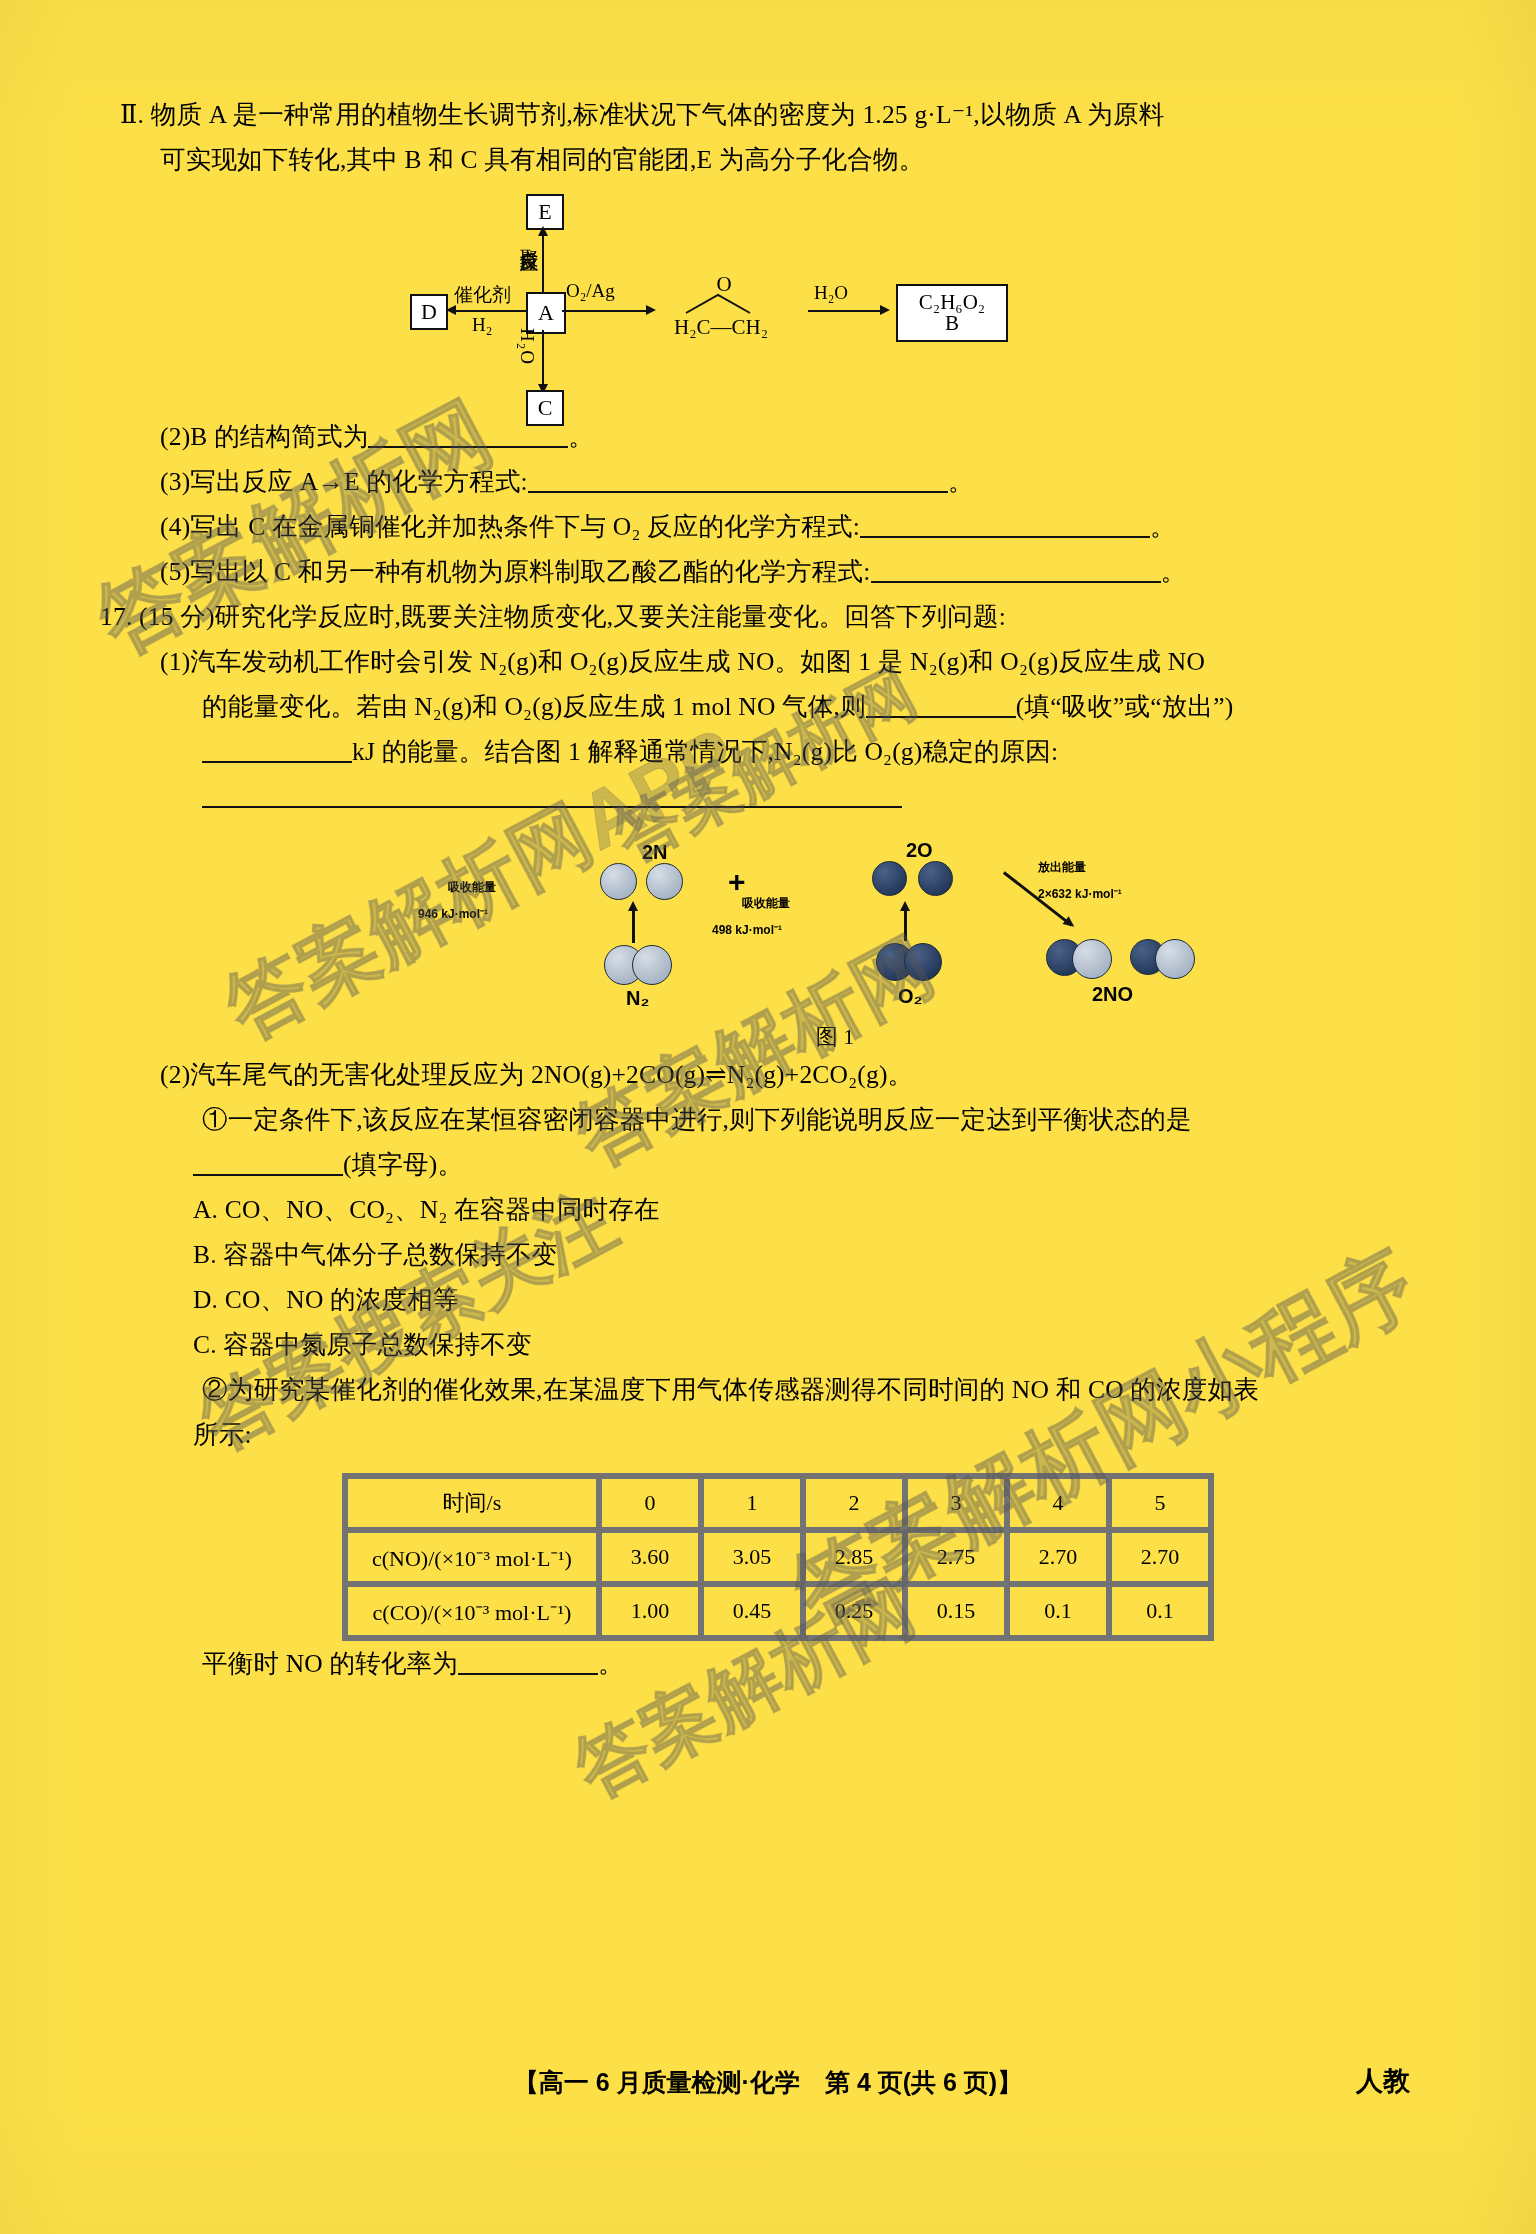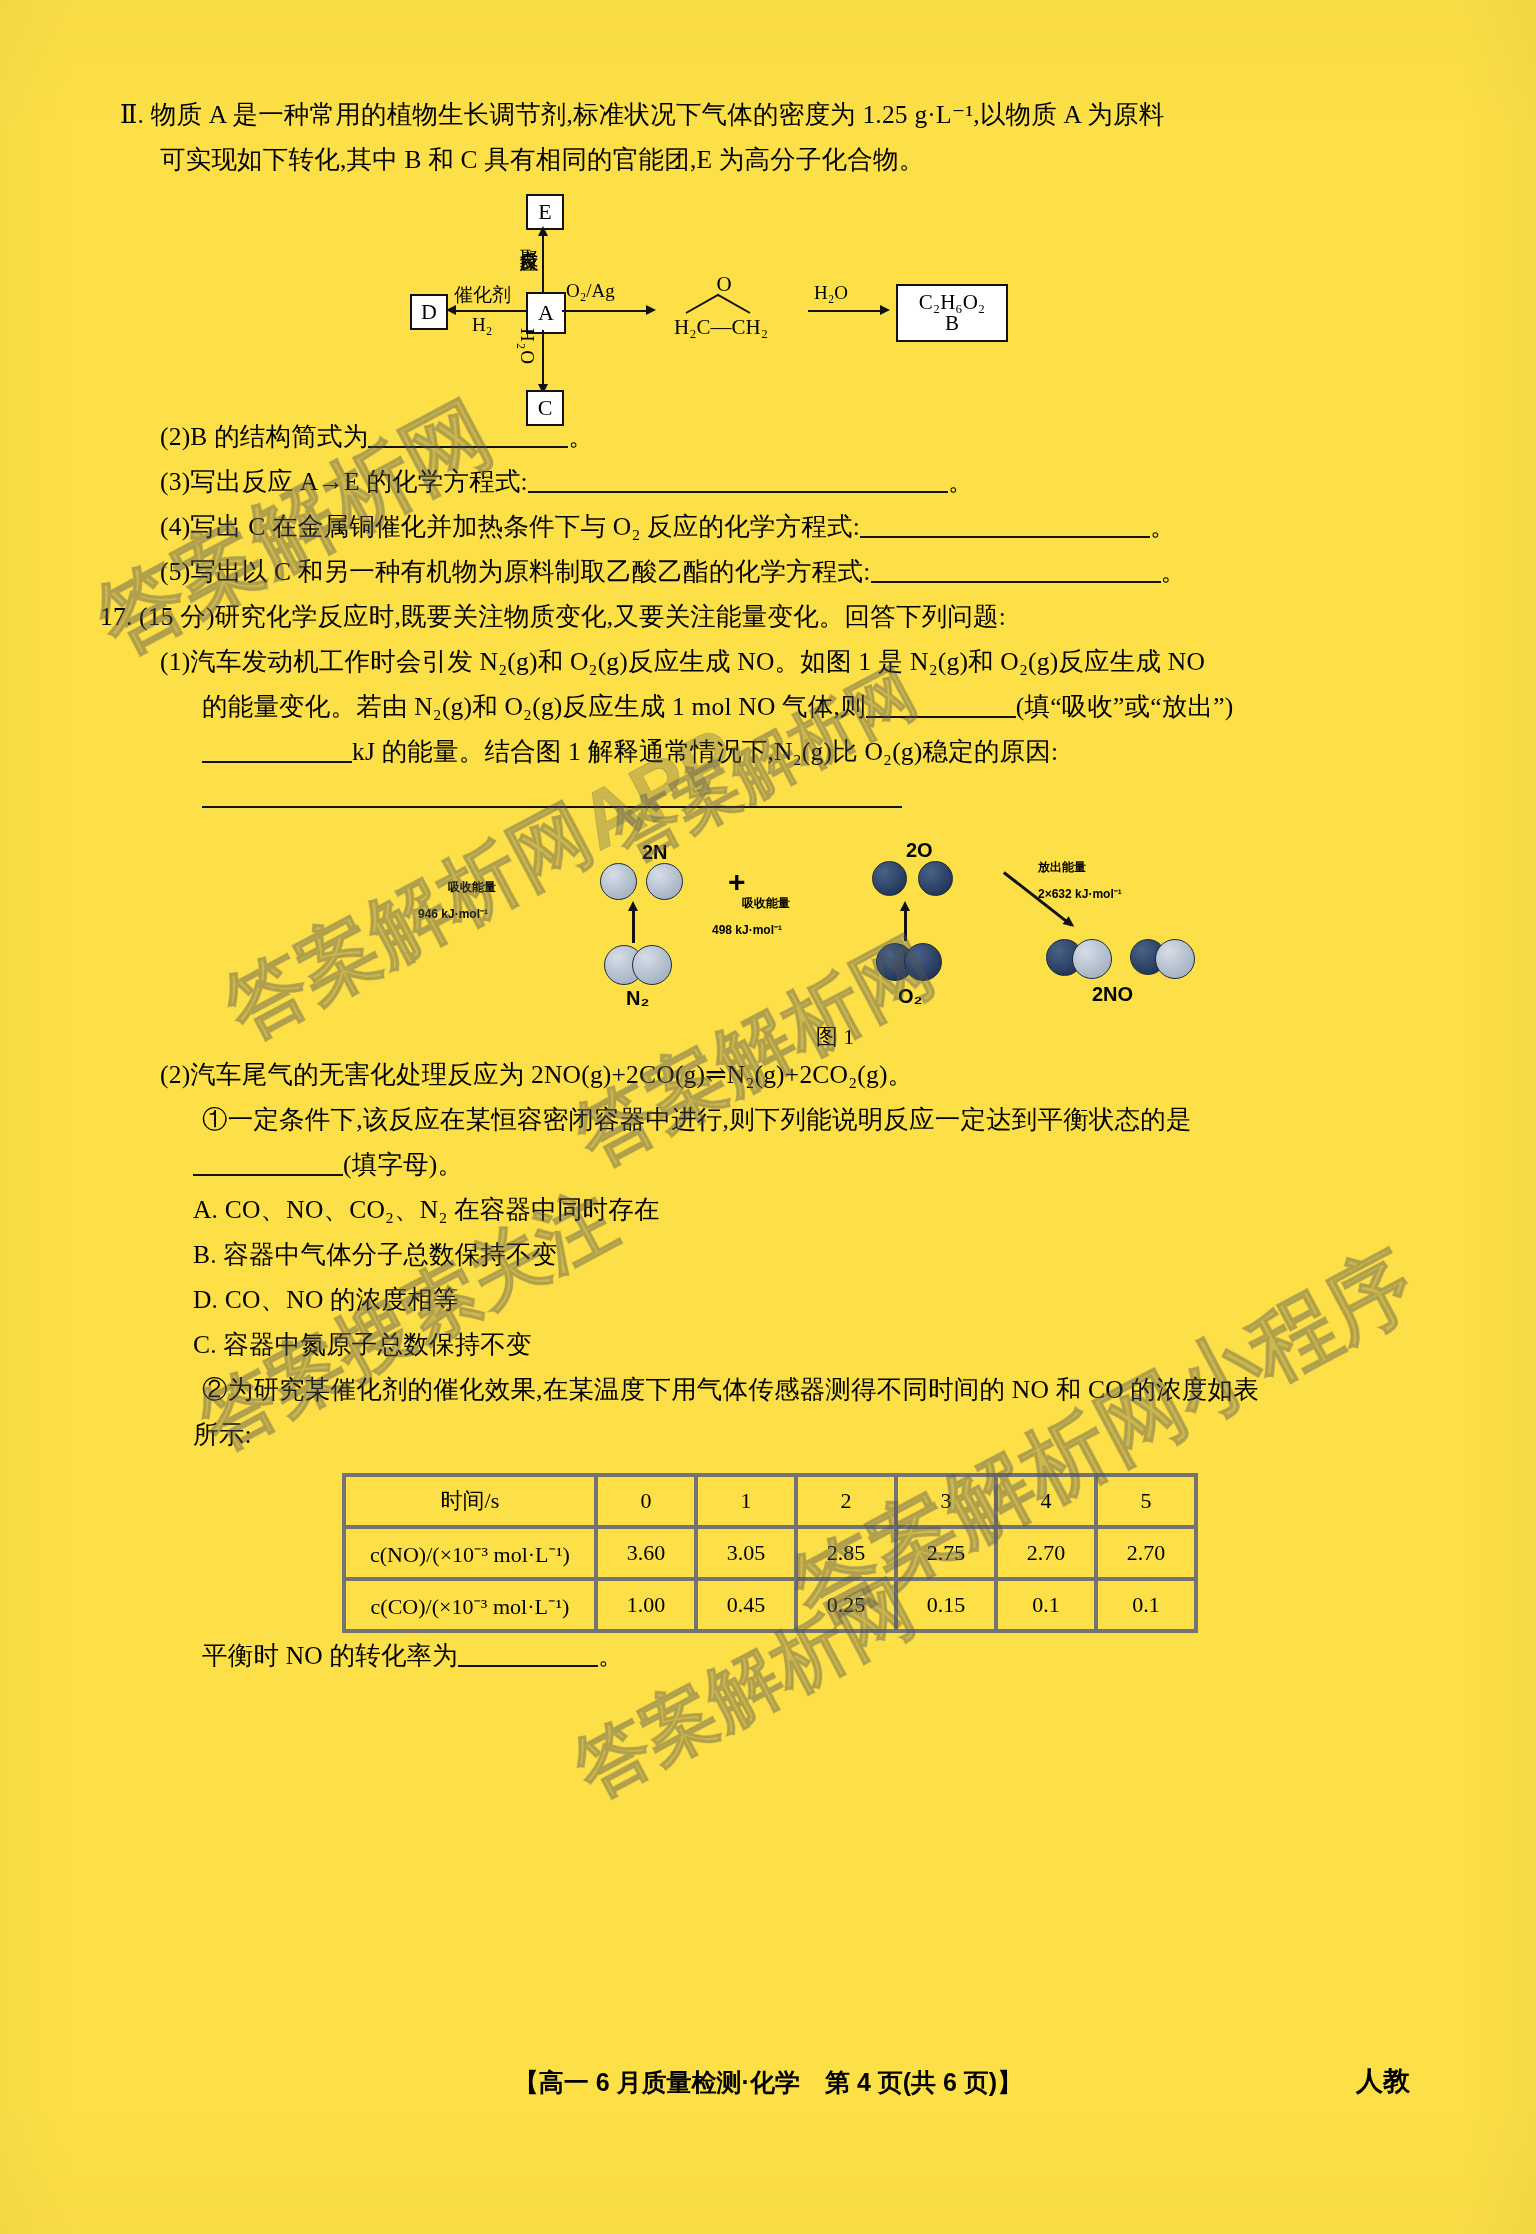--- a/index.html
+++ b/index.html
@@ -205,21 +205,21 @@
   .tablewrap {
     margin-top: 16px;
     margin-left: 222px;
   }
   table.data {
     border-collapse: collapse;
     font-size: 22px;
     font-family: "Liberation Serif", serif;
   }
   table.data td {
-    border: 4px solid #737373;
+    border: 6px solid #737373;
     text-align: center;
     padding: 9px 6px;
     white-space: nowrap;
   }
   table.data td.rowhdr {
     padding-left: 24px;
     padding-right: 24px;
   }
   table.data td.val { width: 84px; }
 

